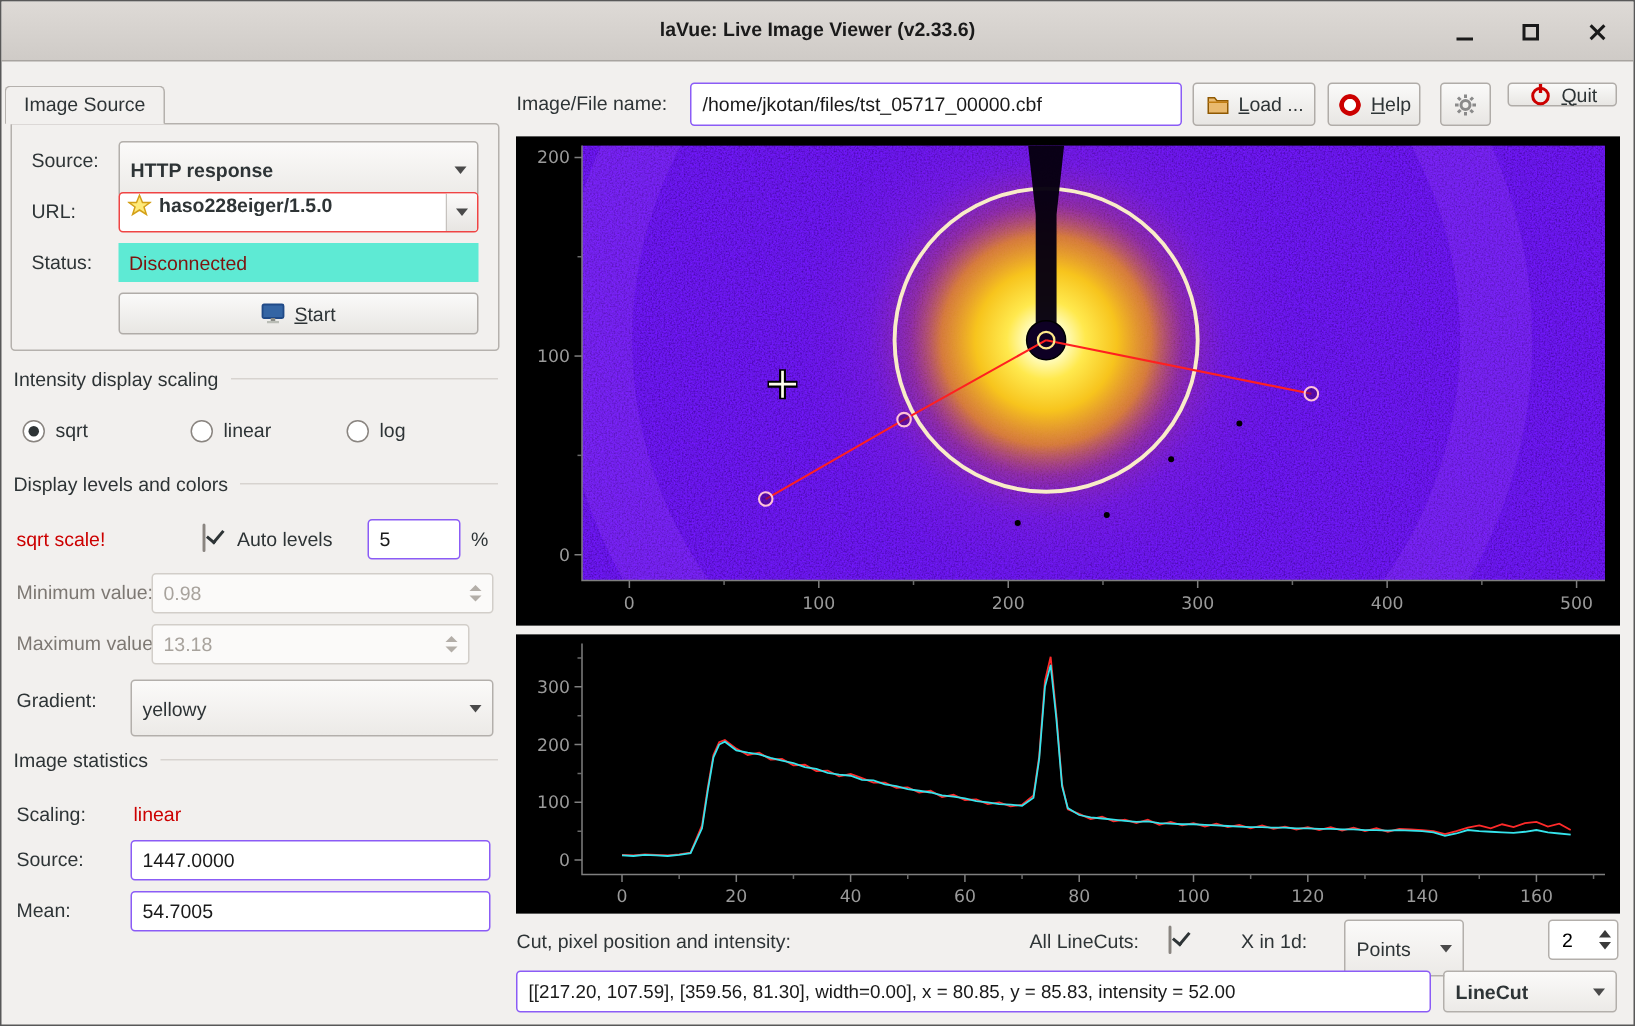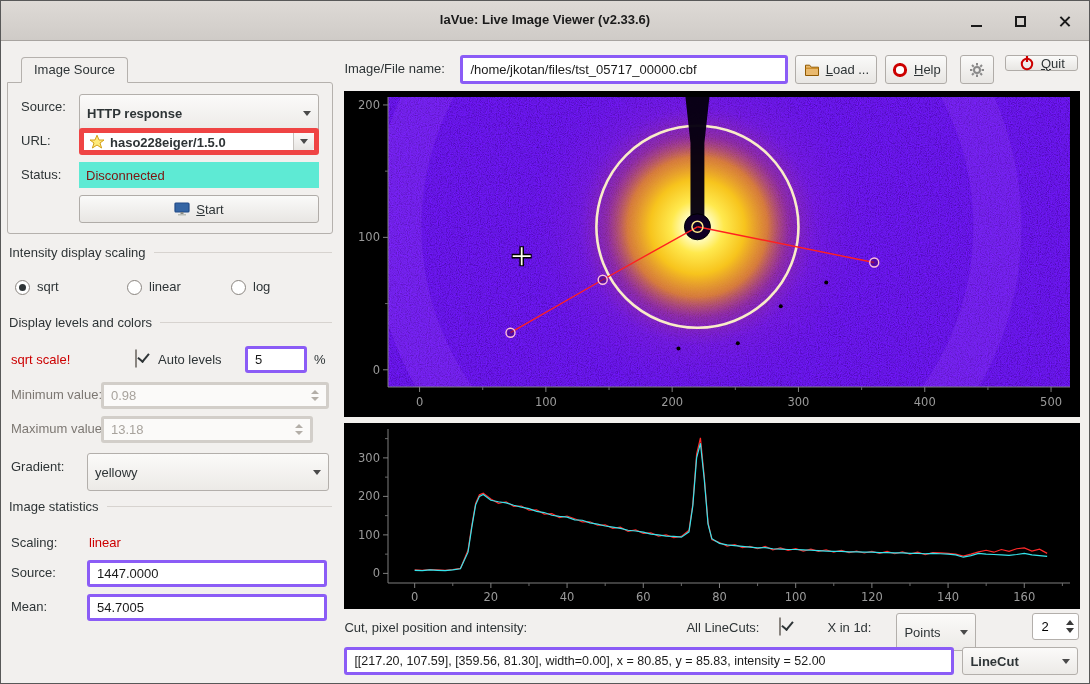--- a/index.html
+++ b/index.html
@@ -27,23 +27,23 @@
   .bold { font-weight:bold; }
   .mn { display:inline-block; }
   .mn::first-letter { text-decoration:underline; }
   
   .tab { position:absolute; z-index:2; background:#f2f0ee; border:1px solid #b5b1ad; border-bottom:1px solid #f2f0ee; border-radius:4px 4px 0 0; padding:4px 12px 5px 12px; font-size:13px; color:#2e3436; }
   .frame { position:absolute; border:1px solid #b5b1ad; border-radius:0 3px 3px 3px; background:#f2f0ee; }
   
   .combo { display:flex; align-items:center; background:linear-gradient(#fbfaf9,#eceae7); border:1px solid #b3afab; border-radius:3px; padding:0 7px; height:38px; }
   .combo-text { flex:1; font-size:13px; color:#2e3436; white-space:nowrap; overflow:hidden; }
   .combo-arrow { width:0; height:0; border-left:4px solid transparent; border-right:4px solid transparent; border-top:5px solid #4a4a4a; margin-left:6px; flex:none; }
-  .combo-edit { display:flex; align-items:flex-end; background:#ffffff; border:5px solid #ef4444; border-radius:3px; height:27px; padding-left:5px; }
+  .combo-edit { display:flex; align-items:flex-start; background:#ffffff; border:1px solid #ef4444; border-radius:3px; height:27px; padding-left:5px; }
   .combo-btn { width:21px; height:100%; display:flex; align-items:center; justify-content:center; background:linear-gradient(#fbfaf9,#e7e5e2); border-left:1px solid #c6c2be; border-radius:0 2px 2px 0; margin-left:4px; }
-  .tinput { display:flex; align-items:center; background:#ffffff; border:3px solid #8b5cf6; border-radius:3px; height:27px; padding:0 7px; font-size:13px; color:#1a1a1a; white-space:nowrap; overflow:hidden; }
+  .tinput { display:flex; align-items:center; background:#ffffff; border:1px solid #8b5cf6; border-radius:3px; height:27px; padding:0 7px; font-size:13px; color:#1a1a1a; white-space:nowrap; overflow:hidden; }
   .tinput.disabled { background:#fbfaf9; color:#a8a39d; border-color:#d2cec9; }
   .mini-arrows { margin-left:auto; display:flex; flex-direction:column; gap:3px; align-items:center; padding-left:6px; }
   .mini-arrows .up { width:0; height:0; border-left:4px solid transparent; border-right:4px solid transparent; border-bottom:4px solid #b3aea8; }
   .mini-arrows .down { width:0; height:0; border-left:4px solid transparent; border-right:4px solid transparent; border-top:4px solid #b3aea8; }
   .spinbox { display:flex; align-items:center; background:#ffffff; border:1px solid #b3afab; border-radius:3px; height:27px; padding:0 4px 0 8px; font-size:13px; }
   .spin-arrows { margin-left:auto; display:flex; flex-direction:column; gap:3px; padding-left:8px; }
   .spin-arrows .up { width:0; height:0; border-left:4px solid transparent; border-right:4px solid transparent; border-bottom:5px solid #3a3a3a; }
   .spin-arrows .down { width:0; height:0; border-left:4px solid transparent; border-right:4px solid transparent; border-top:5px solid #3a3a3a; }
   .btn { display:flex; align-items:center; justify-content:center; gap:6px; background:linear-gradient(#fafaf9,#e8e6e3); border:1px solid #b0aca8; border-radius:3px; font-size:13px; color:#2e3436; }
   .status-box { display:flex; align-items:center; padding:0 7px; font-size:13px; color:#7e1410; background:#5eead4; }
@@ -74,21 +74,21 @@
         </div>
       <div class="wbtn">
           <div class="close-glyph"></div>
         </div>
     </div>
   </div>
 
   <div class="content">
 
     <div class="left-panel">
-      <div class="tab" style="left:20px; top:16px;">
+      <div class="tab" style="left:2px; top:16px;">
         <span>Image Source</span>
       </div>
       <div class="frame" style="left:6px; top:41px; width:326px; height:152px;"></div>
 
       <span class="lbl abs" style="left:20px; top:58px;">Source:</span>
       <div class="combo abs" style="left:78px; top:53px; width:240px;">
         <span class="combo-text bold">HTTP response</span>
         <span class="combo-arrow"></span>
       </div>
 

